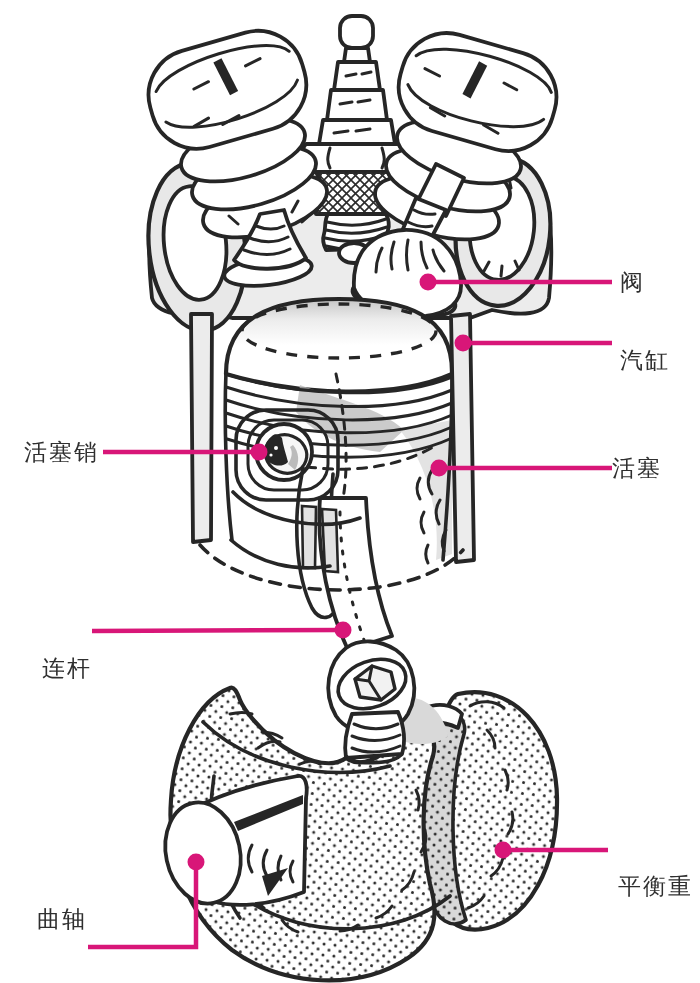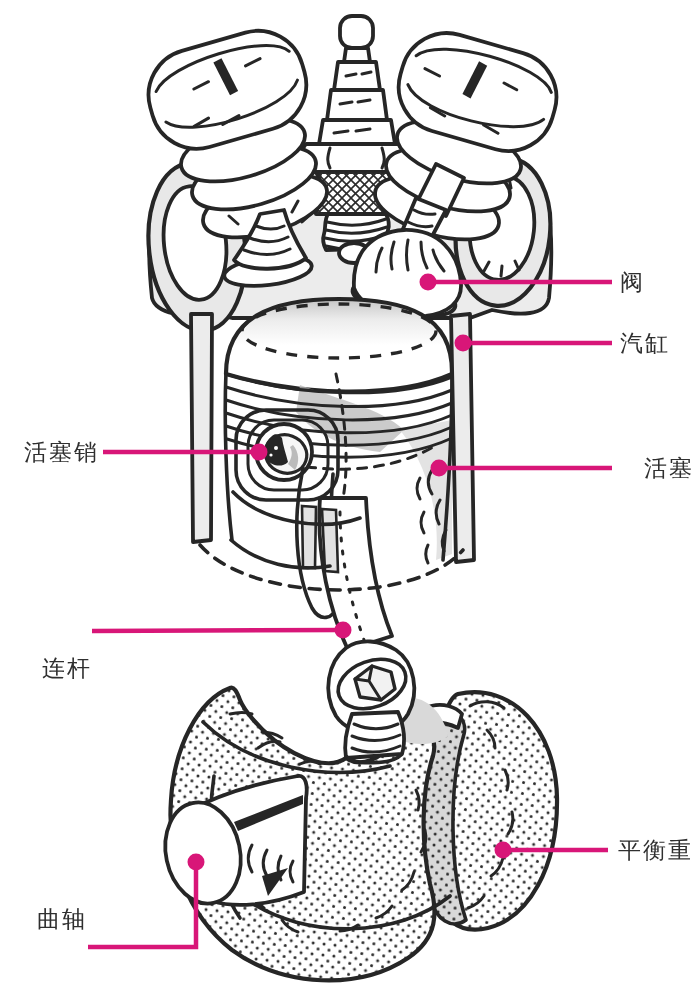--- a/index.html
+++ b/index.html
@@ -276,19 +276,19 @@
           <circle class="dot" cx="503" cy="850" r="8.5"></circle>
     </g>
     <g>
       <path class="lead" d="M88,947 L196,947 L196,862"></path>
           <circle class="dot" cx="196" cy="862" r="8.5"></circle>
     </g>
   </g>
 </svg>
 
   <div class="lbl" style="left:620px;top:270px">阀</div>
-  <div class="lbl" style="left:620px;top:331px">汽缸</div>
+  <div class="lbl" style="left:620px;top:348px">汽缸</div>
   <div class="lbl" style="left:24px;top:440px">活塞销</div>
-  <div class="lbl" style="left:644px;top:456px">活塞</div>
+  <div class="lbl" style="left:612px;top:456px">活塞</div>
   <div class="lbl" style="left:42px;top:656px">连杆</div>
-  <div class="lbl" style="left:618px;top:838px">平衡重</div>
+  <div class="lbl" style="left:618px;top:874px">平衡重</div>
   <div class="lbl" style="left:37px;top:907px">曲轴</div>
 </div>
 
 </body></html>

